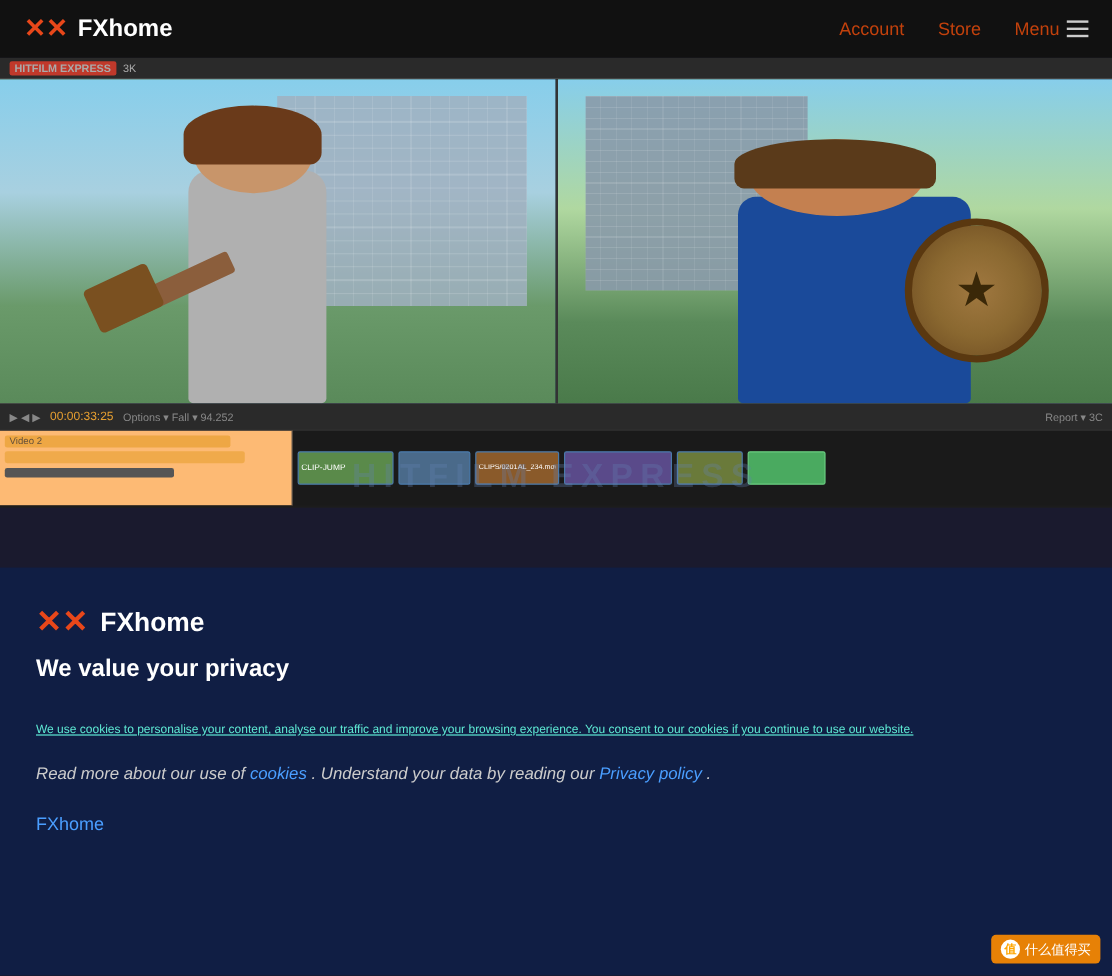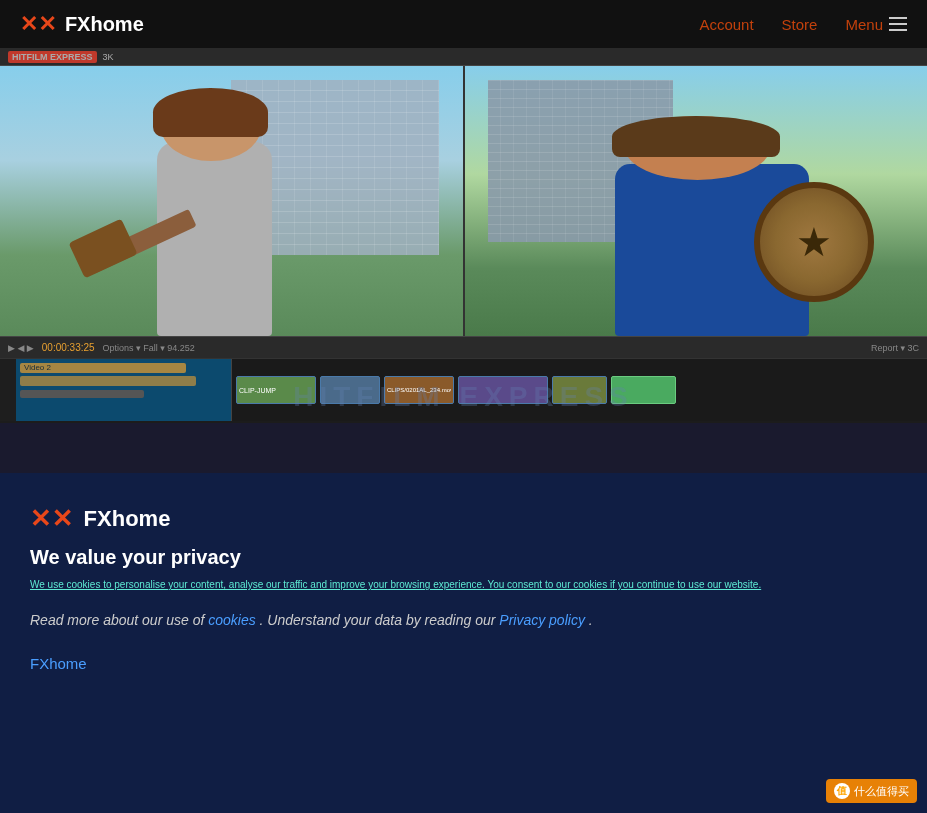--- a/index.html
+++ b/index.html
@@ -139,25 +139,24 @@
     }
     .timecode {
       color: #e8a030 !important;
       font-size: 10px !important;
     }
     .timeline-tracks {
       flex: 1;
       display: flex;
     }
     .track-labels {
-      width: 216px;
-      background: #0c4a6e;
+      width: 244px;
+      background: #fdba74;
       border-right: 1px solid #444;
       padding: 4px;
-      margin-left: 16px;
     }
     .track-content {
       flex: 1;
       background: #1a1a1a;
       display: flex;
       align-items: center;
       padding: 4px;
       gap: 4px;
       overflow: hidden;
     }
@@ -203,21 +202,21 @@
     .privacy-logo .brand-name {
       color: white;
       font-size: 22px;
       font-weight: bold;
     }
 
     .privacy-title {
       color: white;
       font-size: 20px;
       font-weight: bold;
-      margin-bottom: 8px;
+      margin-bottom: 32px;
     }
 
     .privacy-body {
       color: #5eead4;
       font-size: 10px;
       line-height: 1.6;
       margin-bottom: 16px;
       text-decoration: underline;
     }
 

